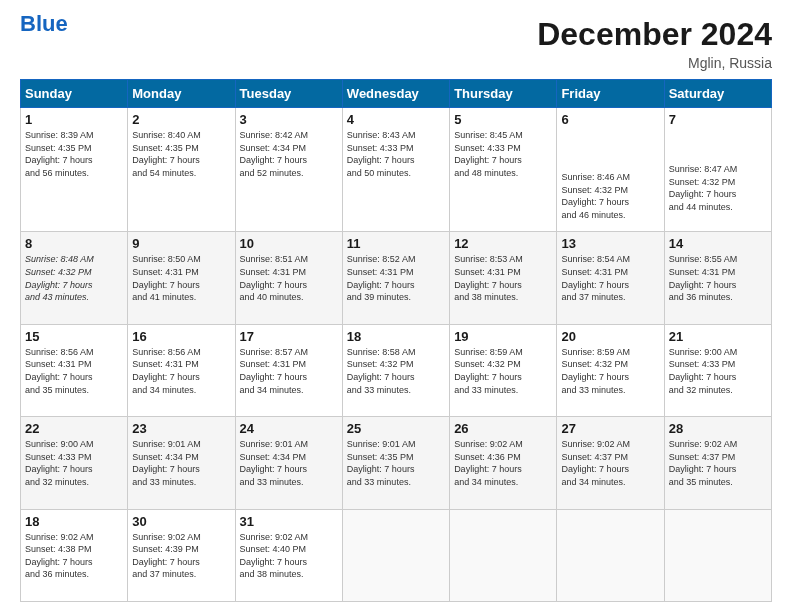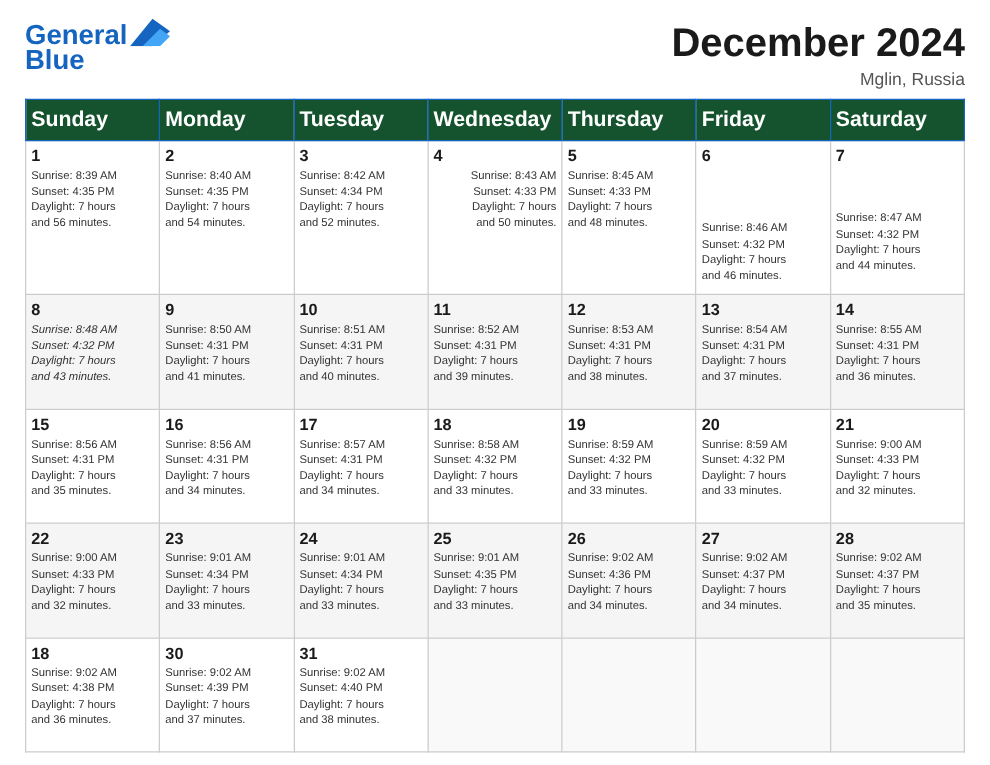--- a/index.html
+++ b/index.html
@@ -49,23 +49,23 @@
       margin-top: 2px;
     }
     .calendar {
       flex: 1;
       border: 1px solid #ccc;
       border-collapse: collapse;
       width: 100%;
       table-layout: fixed;
     }
     .calendar th {
-      background: #14532d;
+      background: #0369a1;
       color: #fff;
-      font-size: 17px;
+      font-size: 13px;
       font-weight: bold;
       padding: 6px 4px;
       text-align: left;
       border: 1px solid #1565c0;
     }
     .calendar td {
       vertical-align: top;
       padding: 4px 4px 4px 4px;
       border: 1px solid #ccc;
       font-size: 9.5px;
@@ -91,29 +91,20 @@
     .empty-cell {
       background: #f9f9f9 !important;
     }
   </style>
 </head>
 <body>
 
 <div class="page">
   <div class="header">
     <div class="logo">
-      <div style="display:flex;align-items:center;">
-        <span class="logo-text">
-          <span class="blue">General</span>
-        </span>
-        <svg width="32" height="22" viewBox="0 0 32 22" style="margin-left:2px;margin-top:-4px;">
-          <polygon points="0,22 18,0 32,10 18,22" fill="#1565c0"></polygon>
-          <polygon points="10,22 24,8 32,14 24,22" fill="#42a5f5"></polygon>
-        </svg>
-      </div>
       <span class="logo-text" style="color:#1565c0;font-size:22px;font-weight:bold;margin-top:-4px;">Blue</span>
     </div>
     <div class="title-block">
       <div class="month-title">December 2024</div>
       <div class="location">Mglin, Russia</div>
     </div>
   </div>
 
   <table class="calendar">
     <thead>
@@ -145,21 +136,21 @@
           </td>
           <td>
             <span class="day-num">3</span>
             <div class="day-info" style="white-space: pre-line;">Sunrise: 8:42 AM
 Sunset: 4:34 PM
 Daylight: 7 hours
 and 52 minutes.</div>
           </td>
           <td>
             <span class="day-num">4</span>
-            <div class="day-info" style="white-space: pre-line; text-align: right;">Sunrise: 8:43 AM
+            <div class="day-info" style="white-space: pre-line;">Sunrise: 8:43 AM
 Sunset: 4:33 PM
 Daylight: 7 hours
 and 50 minutes.</div>
           </td>
           <td>
             <span class="day-num">5</span>
             <div class="day-info" style="white-space: pre-line;">Sunrise: 8:45 AM
 Sunset: 4:33 PM
 Daylight: 7 hours
 and 48 minutes.</div>

